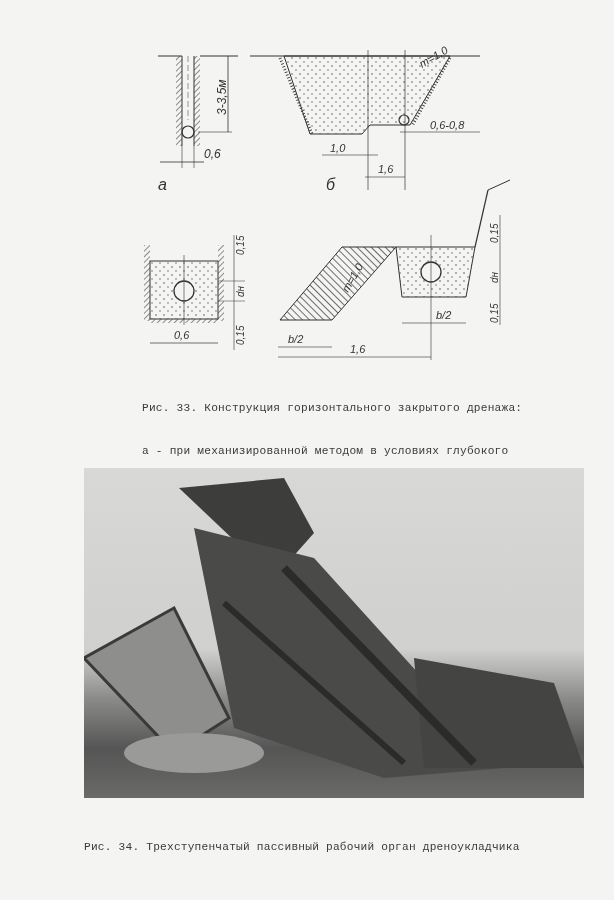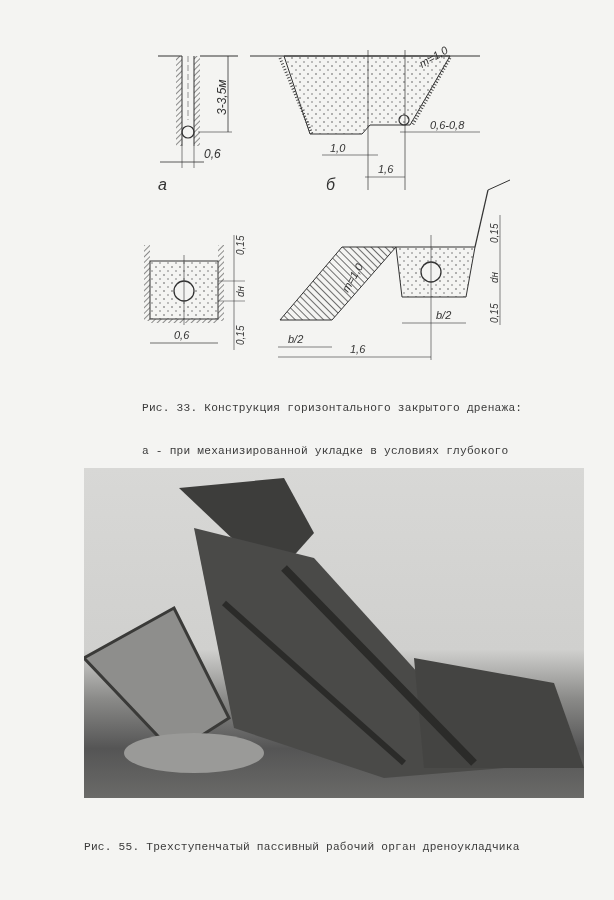--- a/index.html
+++ b/index.html
@@ -96,33 +96,33 @@
   <line x1="132" y1="148" x2="196" y2="148" stroke="#333" stroke-width="0.6"></line>
   <text x="166" y="144" font-size="11">b/2</text>
   <line x1="8" y1="172" x2="62" y2="172" stroke="#333" stroke-width="0.6"></line>
   <text x="18" y="168" font-size="11">b/2</text>
   <line x1="8" y1="182" x2="161" y2="182" stroke="#333" stroke-width="0.6"></line>
   <text x="80" y="178" font-size="11">1,6</text>
 </svg>
 
 <div class="caption" style="left:142px;top:372px;">
   <div>Рис. 33. Конструкция горизонтального закрытого дренажа:</div>
-  <div>а - при механизированной укладке в условиях глубокого</div>
+  <div>а - при механизированной методом в условиях глубокого</div>
   <div>залегания грунтовых вод; б - при строительстве откры-</div>
   <div>тым способом (методом "полки") в условиях близкого  к</div>
   <div>поверхности залегания грунтовых вод /27/.</div>
 </div>
 
 <div class="photo">
   <svg width="500" height="330" viewBox="0 0 500 330">
     <polygon points="95,20 200,10 230,65 190,110" fill="#3d3d3b"></polygon>
     <polygon points="0,190 90,140 145,250 90,285" fill="#8e8e8c" stroke="#3a3a38" stroke-width="3"></polygon>
     <polygon points="110,60 230,90 420,300 300,310 150,260" fill="#4a4a48"></polygon>
     <polygon points="330,190 470,215 500,300 340,300" fill="#444442"></polygon>
     <line x1="200" y1="100" x2="390" y2="295" stroke="#2b2b29" stroke-width="8"></line>
     <line x1="140" y1="135" x2="320" y2="295" stroke="#2b2b29" stroke-width="6"></line>
     <ellipse cx="110" cy="285" rx="70" ry="20" fill="#9a9a98"></ellipse>
   </svg>
 </div>
 
 <div class="caption" style="left:84px;top:811px;">
-  <div>Рис. 55. Трехступенчатый пассивный рабочий орган дреноукладчика</div>
+  <div>Рис. 34. Трехступенчатый пассивный рабочий орган дреноукладчика</div>
 </div>
 
 </body></html>

